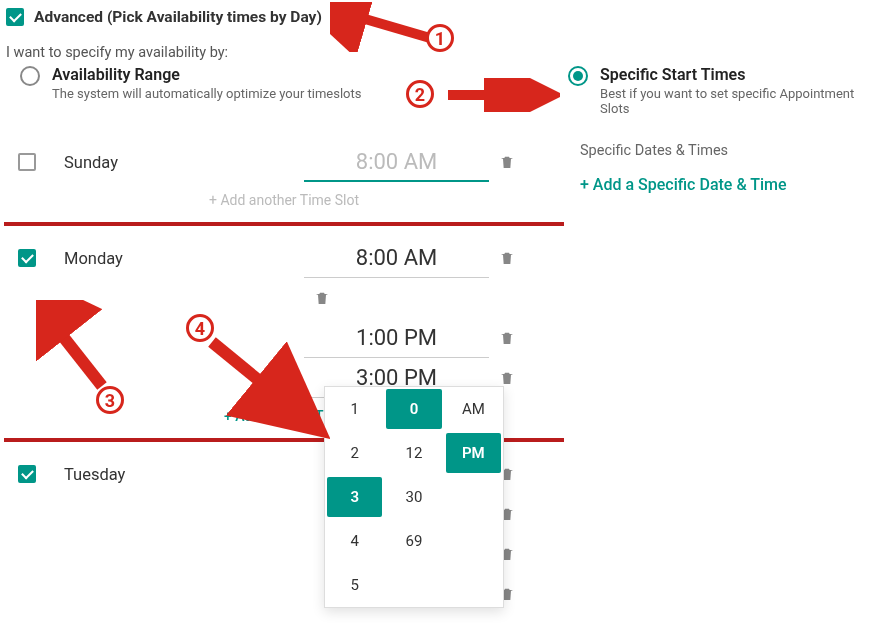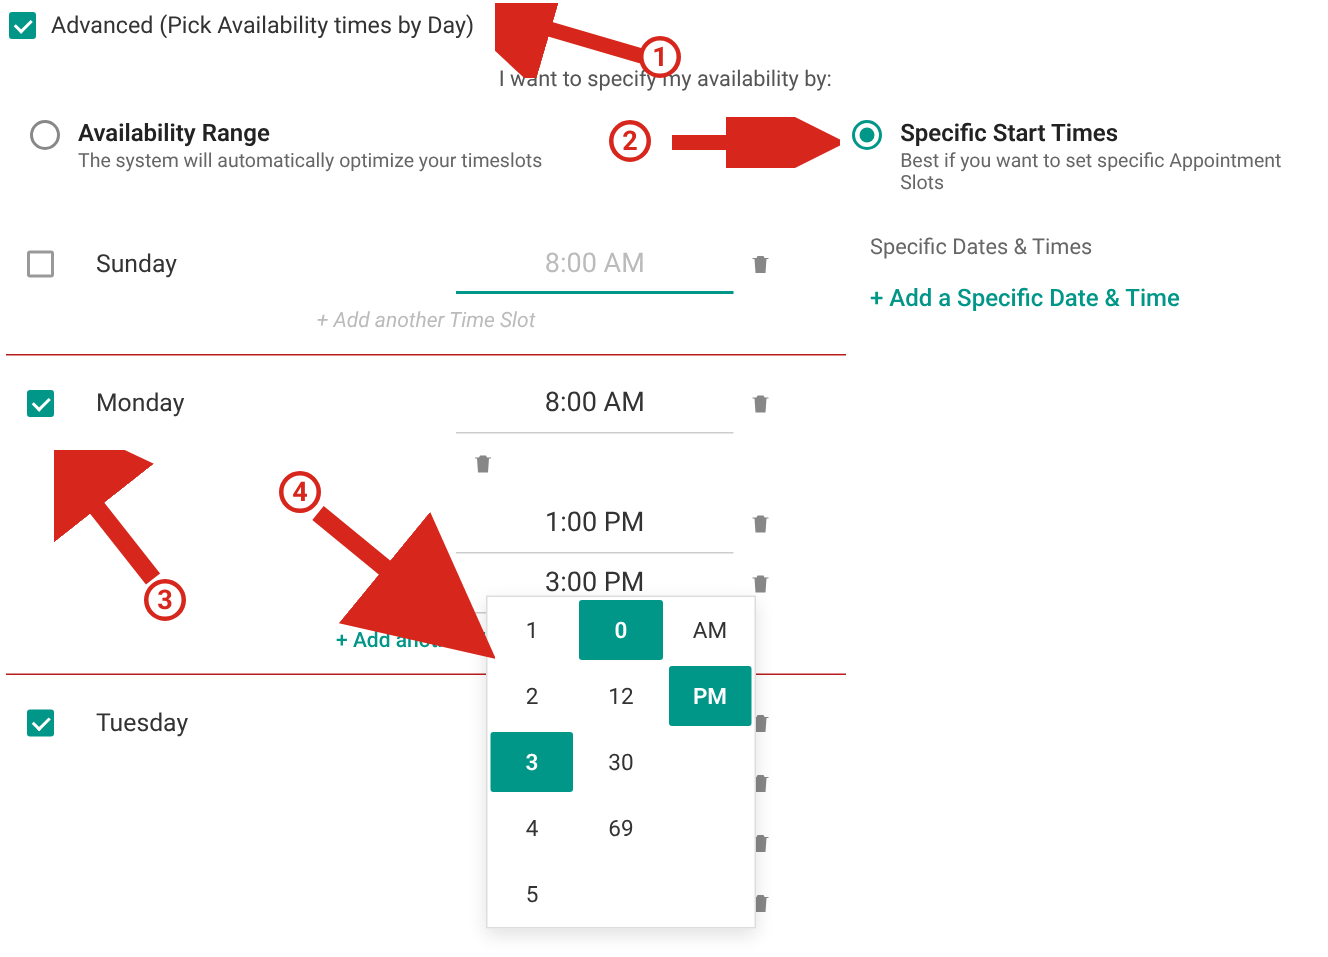--- a/index.html
+++ b/index.html
@@ -28,23 +28,23 @@
   .chk.checked::after {
     content: "";
     width: 5px; height: 9px;
     border: solid #fff;
     border-width: 0 2.5px 2.5px 0;
     transform: rotate(45deg) translate(-1px,-1px);
   }
   .chk.unchecked { border-color: #999; }
 
   .row-top { display:flex; align-items:center; gap:10px; margin-bottom:18px; padding-left:2px;}
-  .row-top .lbl { font-size:15.5px; color:#333; font-weight:400;}
-
-  .specify-lbl { font-size:14.5px; color:#555; margin-bottom:18px; padding-left:2px;text-align:center;}
+  .row-top .lbl { font-size:15.5px; color:#333; font-weight:700;}
+
+  .specify-lbl { font-size:14.5px; color:#555; margin-bottom:4px; padding-left:2px;}
 
   .radio-row { display:flex; padding-left:16px; margin-bottom:26px;gap:13px;}
   .radio-opt { display:flex; gap:12px; cursor:pointer;}
   .radio-opt.left { width: 545px; }
   .radio-opt.right { }
   .radio-circle {
     width:20px; height:20px; border-radius:50%;
     border:2px solid #888; flex-shrink:0; margin-top:1px;
     position:relative;
   }
@@ -55,36 +55,36 @@
   }
   .radio-title { font-weight:600; font-size:16px; color:#222; margin-bottom:2px;}
   .radio-sub { font-size:13px; color:#666;}
 
   .cols { display:flex; position:relative;}
   .col-l { width:560px; }
   .col-r { padding-left:16px;}
 
   .sect-h { font-size:14.5px; color:#666; margin-bottom:16px;}
 
-  .day-block { border-bottom:1px solid #b91c1c; padding-bottom:10px; margin-bottom:12px; position:relative;}
+  .day-block { border-bottom:4px solid #b91c1c; padding-bottom:10px; margin-bottom:12px; position:relative;}
   .day-block.nobot { border-bottom:none; padding-bottom:4px;}
   .day-row { display:flex; align-items:center; min-height:40px;}
   .day-chk-col { width:60px; display:flex; padding-left:14px;}
   .day-name-col { width:240px; font-size:16.5px; color:#333;}
   .slot-col { width:185px; display:flex; flex-direction:column;}
   .trash-col { width:36px; display:flex; justify-content:center;}
   .slot-input {
     height:40px; display:flex; align-items:center; justify-content:center;
-    font-size:18px; color:#333; border-bottom:1px solid #ccc;
+    font-size:22px; color:#333; border-bottom:1px solid #ccc;
     cursor:text;
   }
   .slot-input.disabled { color:#bbb; border-bottom:2px solid #009688;}
   .slot-row { display:flex; align-items:center;}
   .add-slot { text-align:center; font-size:14px; padding:10px 0 4px;}
-  .add-slot.disabled { color:#bbb;font-style:italic;}
+  .add-slot.disabled { color:#bbb;}
   .add-slot.active { color:#009688; font-weight:500; cursor:pointer;}
 
   .trash {
     width:16px; height:18px; cursor:pointer; position:relative; opacity:.7;
   }
   .trash svg { width:16px; height:18px; }
 
   .add-date { color:#009688; font-size:16px; cursor:pointer; font-weight:500;}
 
   

